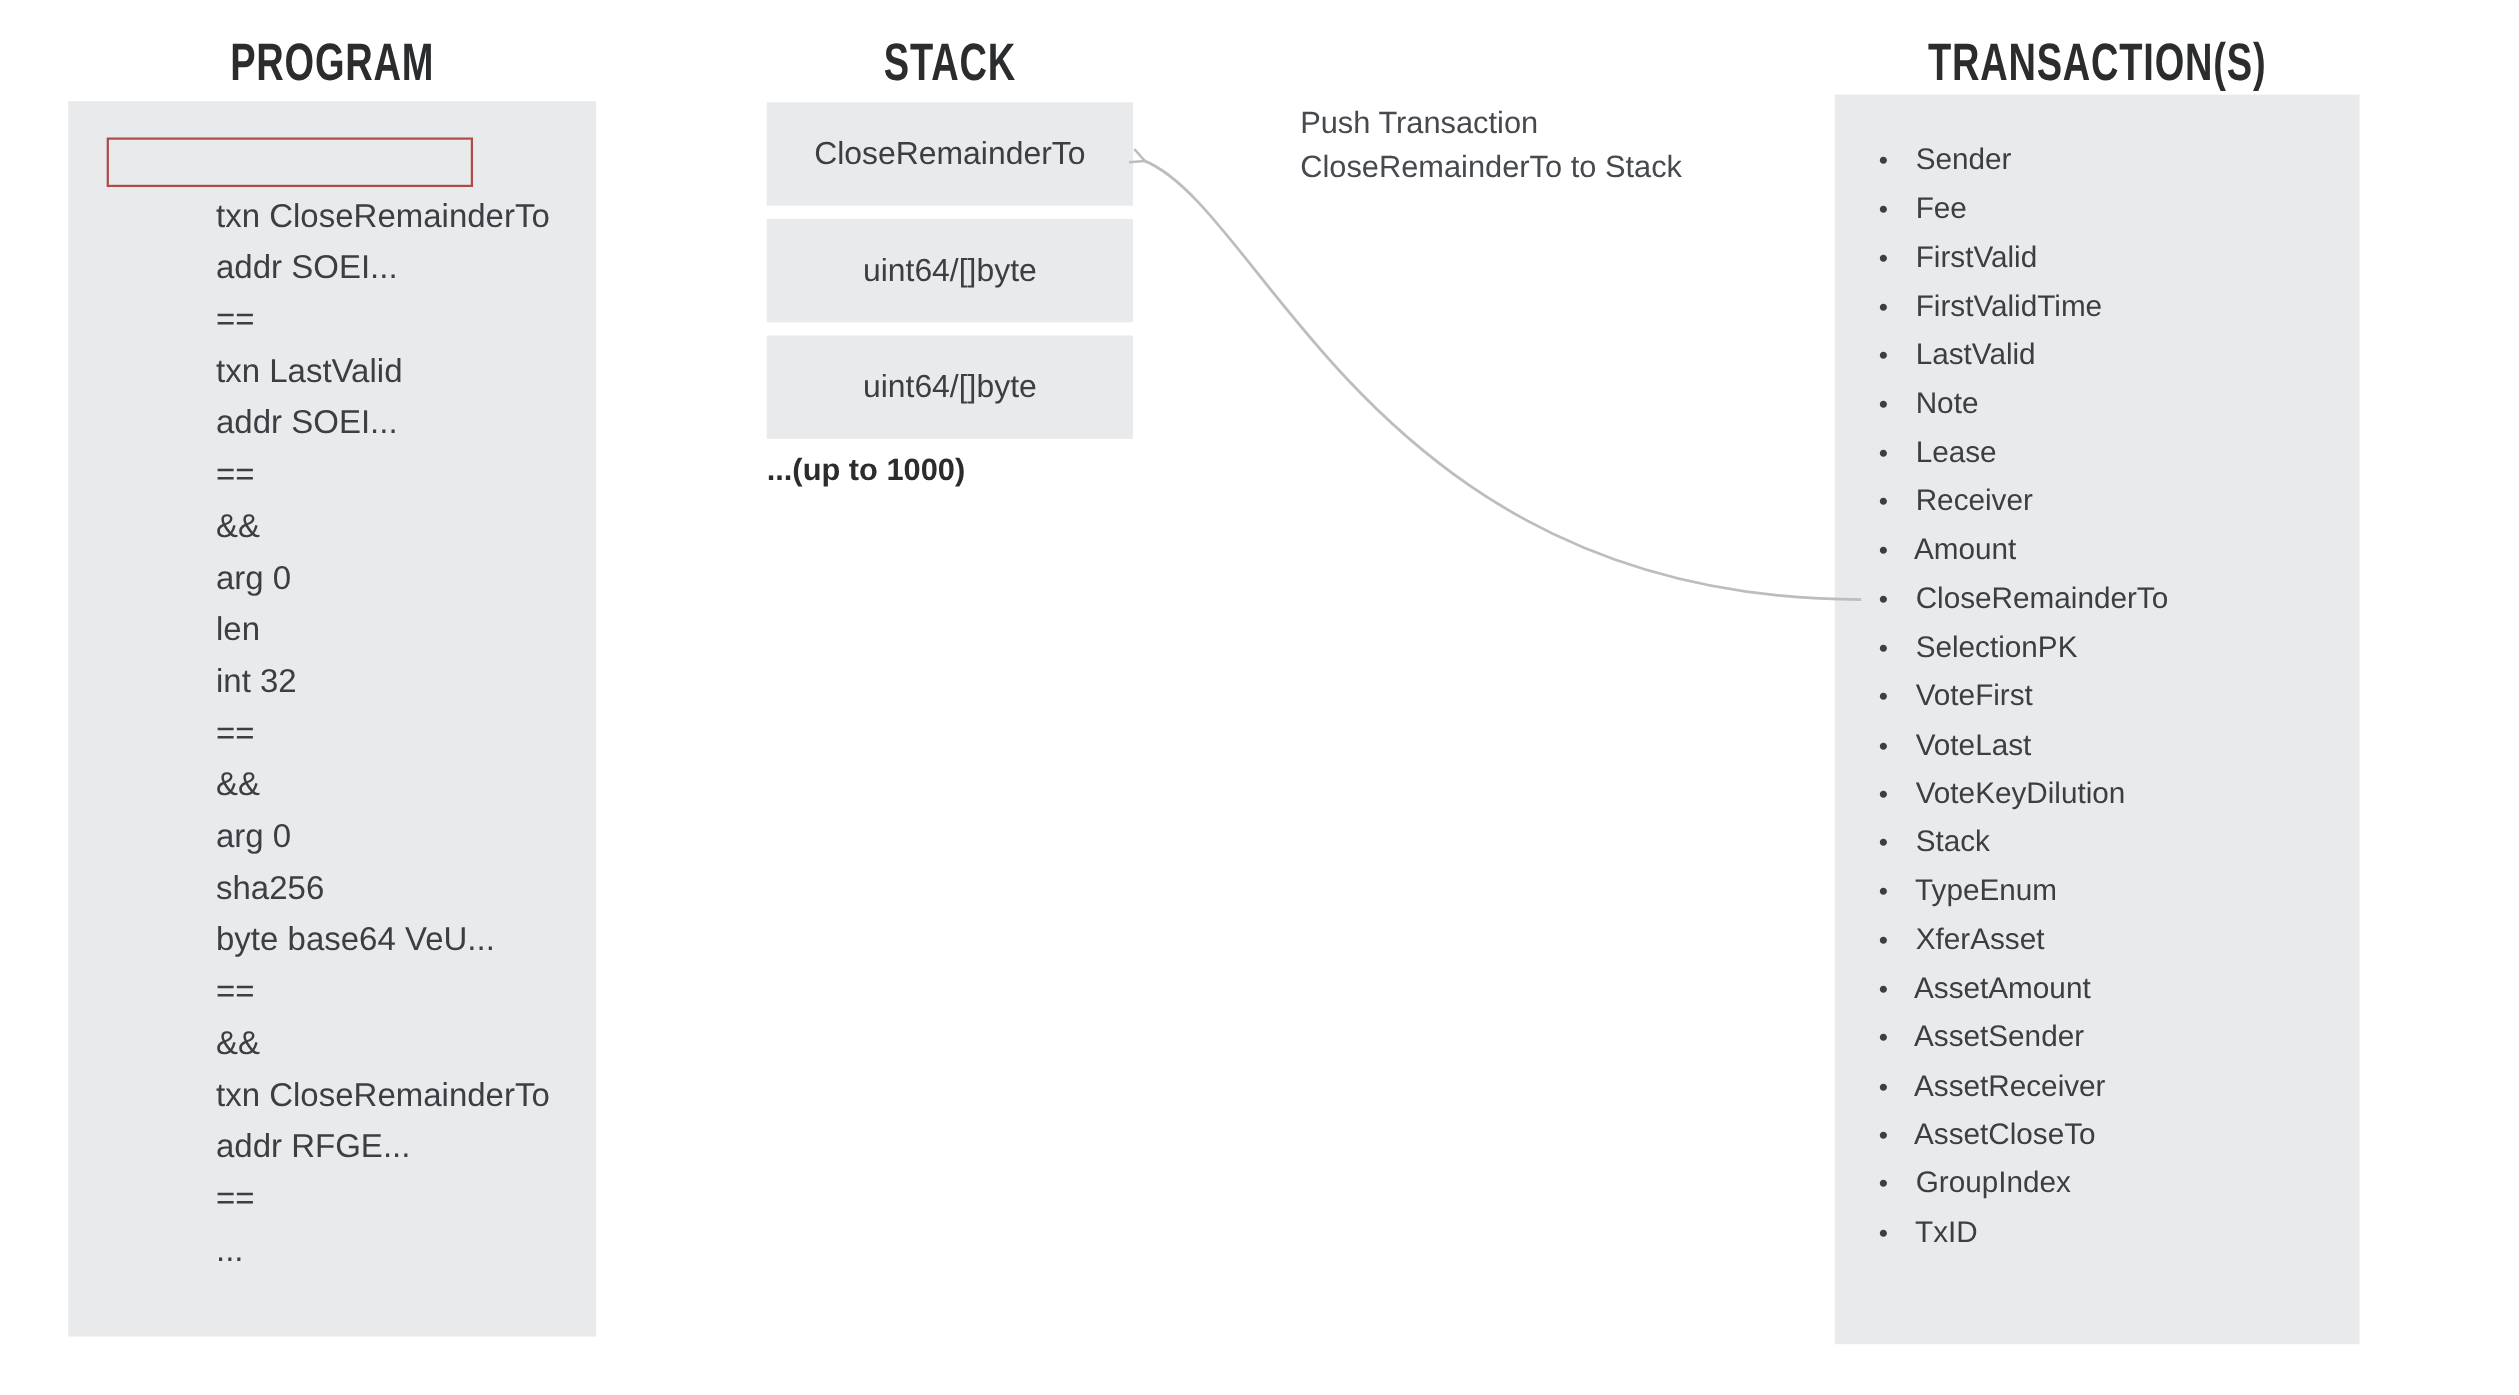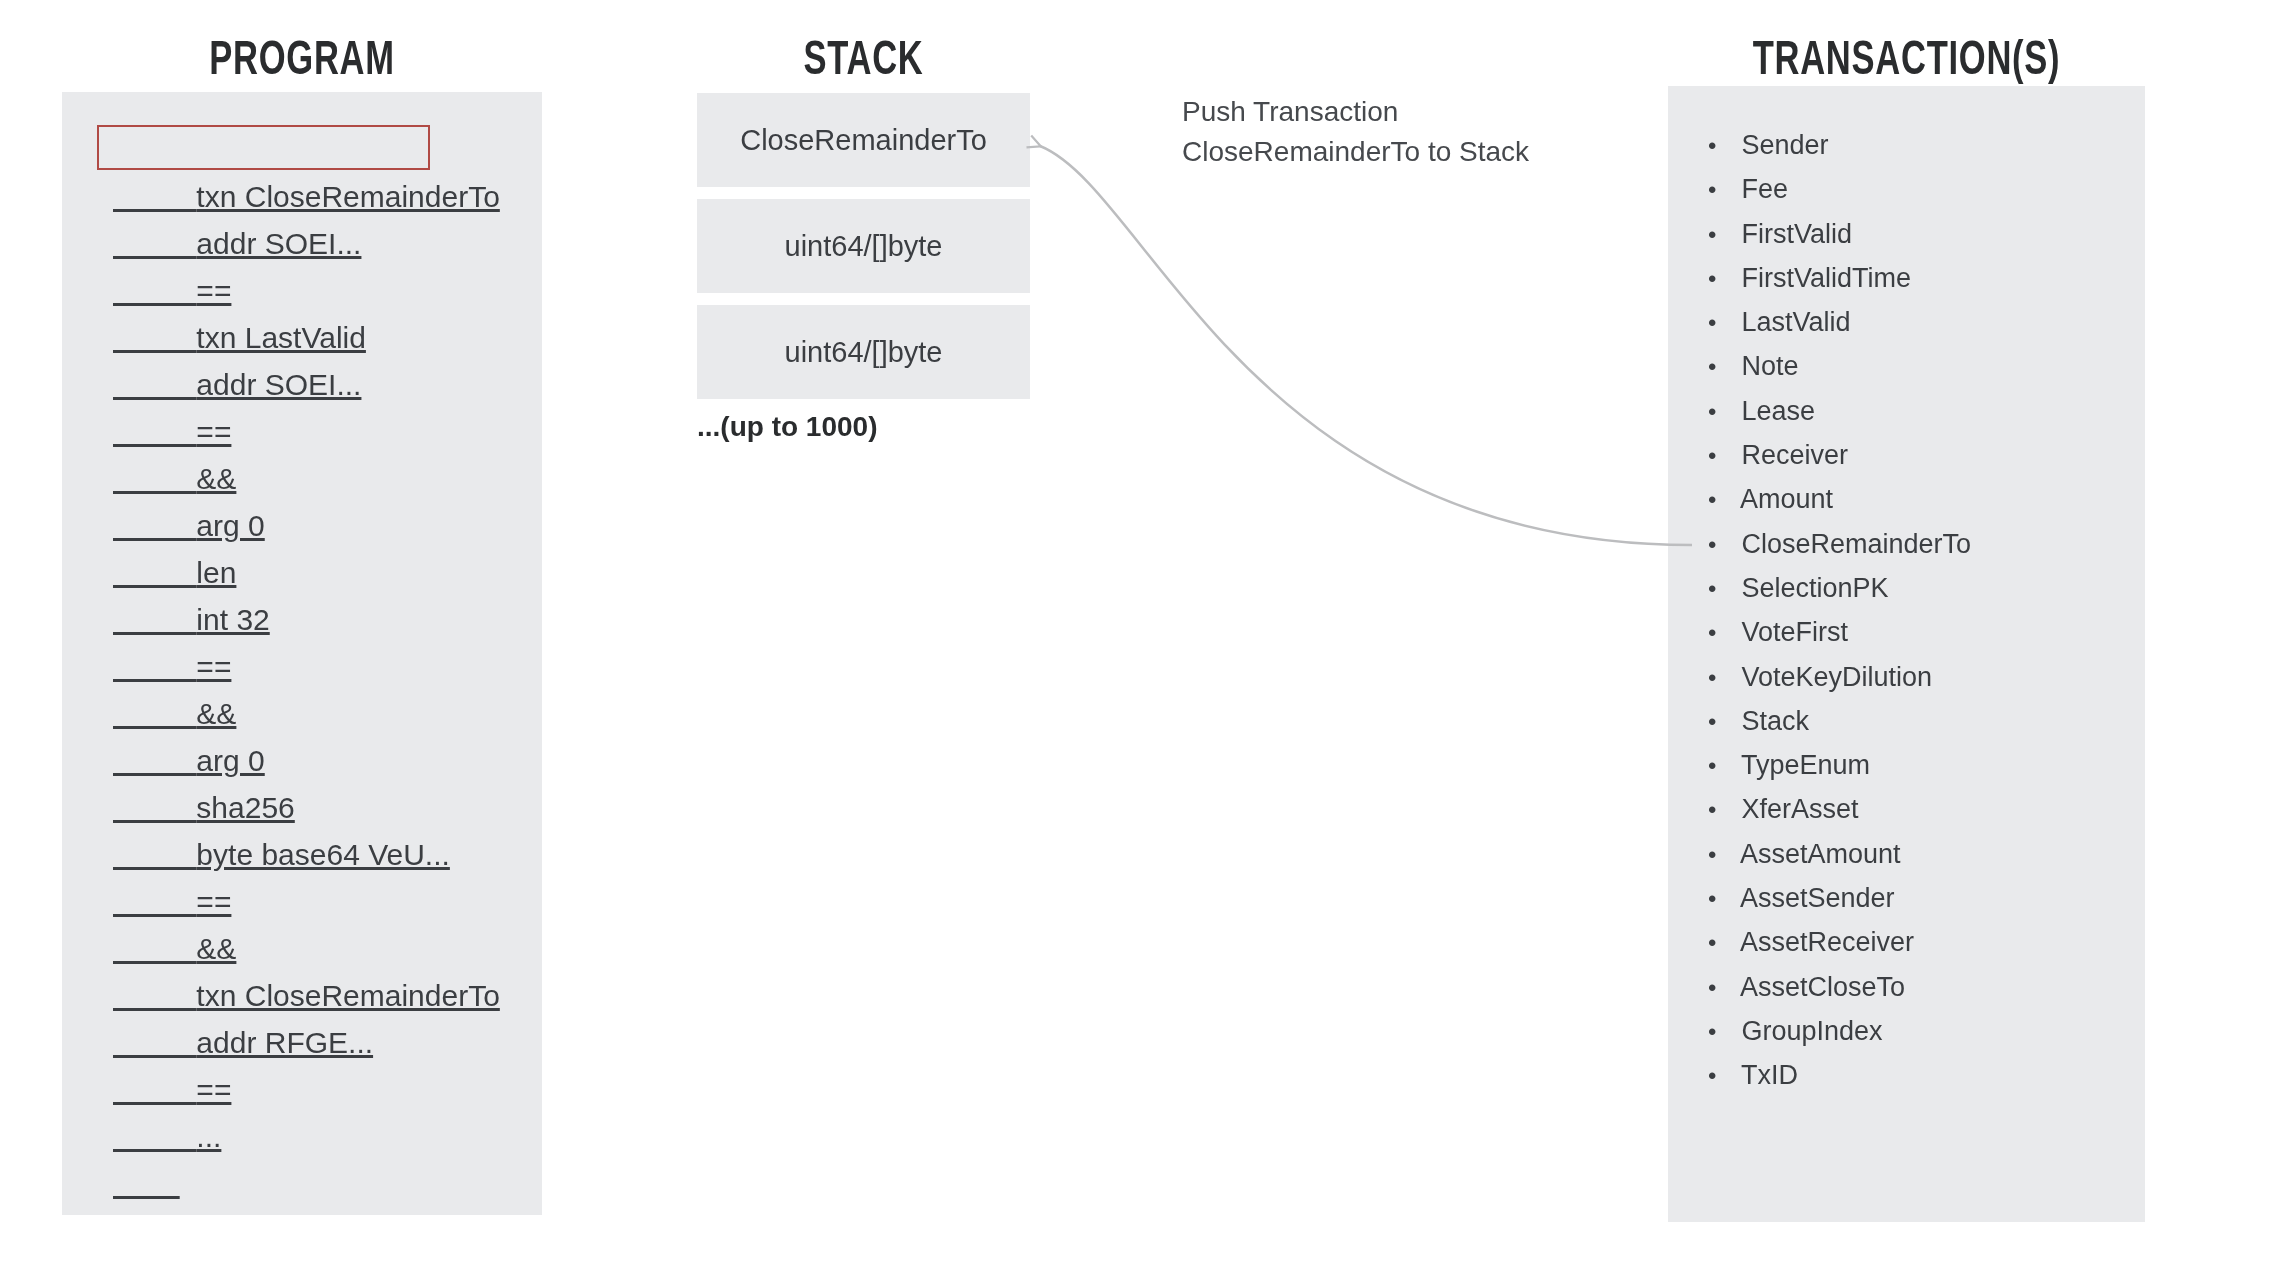--- a/index.html
+++ b/index.html
@@ -23,21 +23,21 @@
   }
   #title-program{left:62px;width:480px;}
   #title-stack{left:697px;width:333px;}
   #title-transactions{left:1668px;width:477px;}
   
   .program-panel{
     position:absolute;left:62px;top:92px;width:480px;height:1123px;
     background:var(--panel);box-sizing:border-box;padding:34px 0 0 51px;
   }
   .program-line{
-    height:47px;line-height:47px;font-size:30px;white-space:pre;color:var(--text);text-decoration:underline;
+    height:47px;line-height:47px;font-size:30px;white-space:pre;color:var(--text);
   }
   .highlight-box{
     position:absolute;left:35px;top:33px;width:333px;height:45px;
     border:2px solid var(--highlight-border);box-sizing:border-box;background:transparent;
   }
   
   .stack-col{position:absolute;left:697px;top:93px;width:333px;}
   .stack-box{
     width:333px;height:94px;margin-bottom:12px;background:var(--panel);
     display:flex;align-items:center;justify-content:center;
@@ -246,20 +246,24 @@
         <li class="txn-item">
           <span class="bullet">•</span>
           <span>SelectionPK</span>
         </li>
 
         <li class="txn-item">
           <span class="bullet">•</span>
           <span>VoteFirst</span>
         </li>
 
+        <li class="txn-item">
+          <span class="bullet">•</span>
+          <span>VoteLast</span>
+        </li>
 
         <li class="txn-item">
           <span class="bullet">•</span>
           <span>VoteKeyDilution</span>
         </li>
 
         <li class="txn-item">
           <span class="bullet">•</span>
           <span>Stack</span>
         </li>

